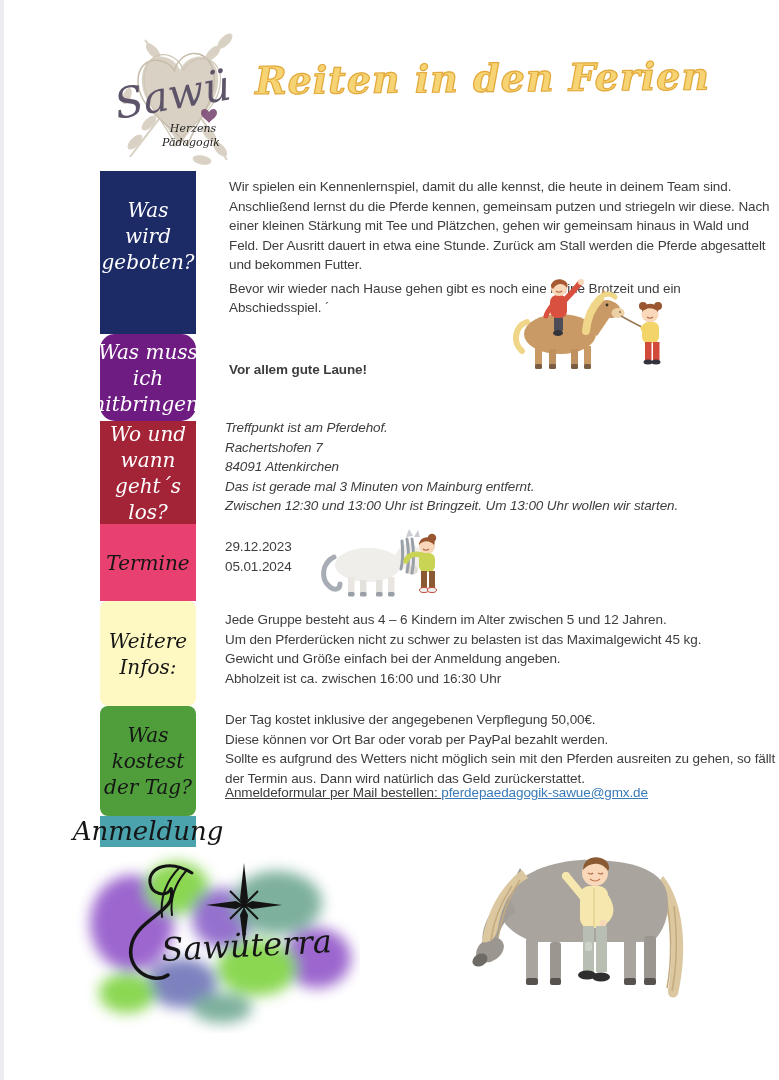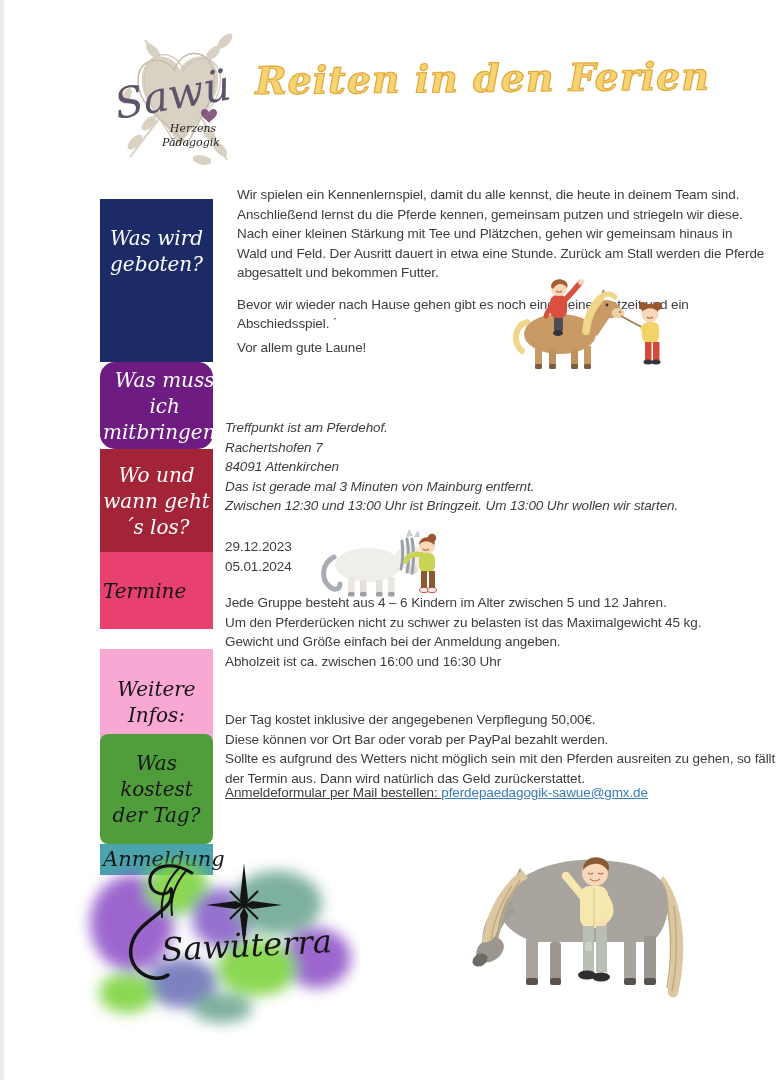--- a/index.html
+++ b/index.html
@@ -8,42 +8,42 @@
   .page-edge{position:absolute;left:0;top:0;width:4px;height:1080px;background:#ebebf0;}
 
   
   .sawii-logo{position:absolute;left:105px;top:22px;width:150px;height:150px;}
   .flyer-title{position:absolute;left:255px;top:56px;width:400px;margin:0;
     font-family:"DejaVu Serif",serif;font-style:italic;font-weight:bold;font-size:38px;
     color:#f7d473;-webkit-text-stroke:1.2px #e2a93c;text-shadow:0 0 1px #e2a93c;
     letter-spacing:1px;transform:rotate(-0.6deg);white-space:nowrap;}
 
   
-  .box{position:absolute;left:100px;width:113px;display:flex;align-items:center;justify-content:flex-start;
+  .box{position:absolute;left:100px;width:96px;display:flex;align-items:center;justify-content:center;
     text-align:center;font-family:"DejaVu Serif",serif;font-style:italic;font-size:20px;line-height:1.3;
-    box-sizing:border-box;padding:4px 3px;margin-top:28px;}
+    box-sizing:border-box;padding:4px 3px;}
   .box.light{color:#ffffff;}
   .box.dark{color:#151515;}
   .b0{top:171px;height:163px;background:#1c2a66;align-items:flex-start;padding-top:26px;}
   .b1{top:334px;height:87px;background:#6e1b82;border-radius:15px;}
   .b2{top:421px;height:103px;background:#a32337;}
   .b3{top:524px;height:77px;background:#e8416f;font-style:italic;}
-  .b4{top:621px;height:105px;background:#f9a8d4;}
+  .b4{top:601px;height:105px;background:#fef9c3;border-radius:8px;}
   .b5{top:706px;height:110px;background:#4f9e3b;border-radius:8px;}
-  .b6{top:816px;height:31px;background:#4aa3ad;font-size:21px;padding:0 3px;}
+  .b6{top:816px;height:31px;background:#4aa3ad;font-size:26px;padding:0 3px;}
 
   
   .body-text{position:absolute;left:225px;width:552px;font-size:13.5px;line-height:19.5px;
     color:#3d3d3d;letter-spacing:-0.1px;}
-  .body-text p{margin:12px;}
+  .body-text p{margin:4px;}
   .t0{top:173px;}
-  .t1{top:326px;}
+  .t1{top:356px;font-weight:bold;}
   .t2{top:418px;font-style:italic;}
   .t3{top:537px;}
-  .t4{top:593px;}
+  .t4{top:610px;}
   .t5{top:710px;}
   .t6{top:783px;text-decoration:underline;}
   .email-link{color:#3a7ab8;text-decoration:underline;cursor:pointer;}
 
   
   .clip{position:absolute;}
   .clip1{left:497px;top:276px;width:195px;height:96px;}
   .clip2{left:310px;top:517px;width:142px;height:86px;}
   .clip4{left:438px;top:846px;width:272px;height:162px;}
   .sawuterra{left:72px;top:843px;width:288px;height:190px;}

